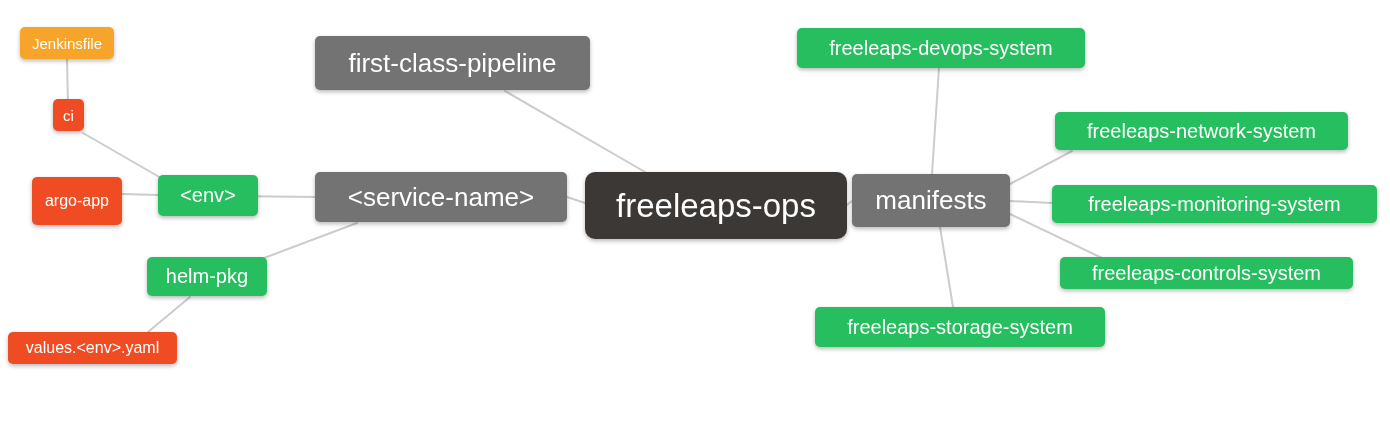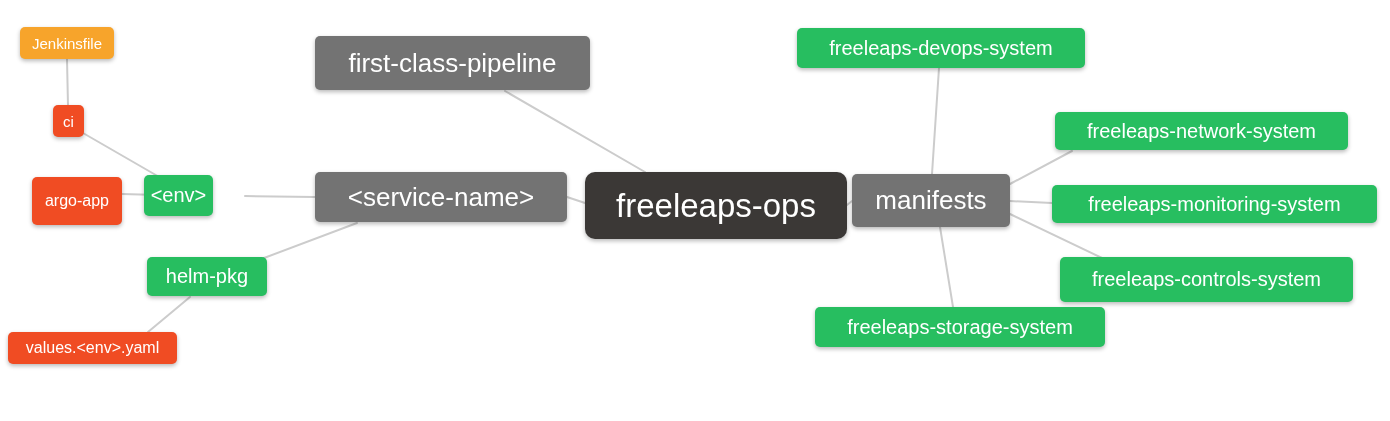--- a/index.html
+++ b/index.html
@@ -41,33 +41,33 @@
     box-sizing: border-box;
     user-select: none;
   }
   .c-orange { background: #F7A42B; }
   .c-red    { background: #F04C23; }
   .c-green  { background: #27BE60; }
   .c-blue   { background: #737373; }
   .c-dark   { background: #3B3836; border-radius: 10px; }
 
   .n-jenkinsfile { left: 20px;   top: 27px;  width: 94px;  height: 32px; font-size: 15px; }
-  .n-ci          { left: 53px;   top: 105px; width: 31px;  height: 32px; font-size: 15px; }
+  .n-ci          { left: 53px;   top: 99px; width: 31px;  height: 32px; font-size: 15px; }
   .n-argo-app    { left: 32px;   top: 177px; width: 90px;  height: 48px; font-size: 16px; }
-  .n-env         { left: 144px;  top: 175px; width: 69px;  height: 41px; font-size: 20px; }
+  .n-env         { left: 158px;  top: 175px; width: 100px;  height: 41px; font-size: 20px; }
   .n-helm-pkg    { left: 147px;  top: 257px; width: 120px; height: 39px; font-size: 20px; }
   .n-values      { left: 8px;    top: 332px; width: 169px; height: 32px; font-size: 16px; }
   .n-fcp         { left: 315px;  top: 36px;  width: 275px; height: 54px; font-size: 26px; }
   .n-service     { left: 315px;  top: 172px; width: 252px; height: 50px; font-size: 26px; }
   .n-ops         { left: 585px;  top: 172px; width: 262px; height: 67px; font-size: 33px; }
   .n-manifests   { left: 852px;  top: 174px; width: 158px; height: 53px; font-size: 26px; }
   .n-devops      { left: 797px;  top: 28px;  width: 288px; height: 40px; font-size: 20px; }
   .n-network     { left: 1055px; top: 112px; width: 293px; height: 38px; font-size: 20px; }
   .n-monitoring  { left: 1052px; top: 185px; width: 325px; height: 38px; font-size: 20px; }
-  .n-controls    { left: 1060px; top: 257px; width: 293px; height: 45px; font-size: 20px; }
+  .n-controls    { left: 1060px; top: 257px; width: 293px; height: 32px; font-size: 20px; }
   .n-storage     { left: 815px;  top: 307px; width: 290px; height: 40px; font-size: 20px; }
 </style>
 </head>
 <body>
 
 <div class="canvas">
 
   <svg class="edges" viewBox="0 0 1390 421" aria-hidden="true">
     <line x1="67" y1="59" x2="68" y2="106"></line>
     <line x1="83" y1="133" x2="161" y2="178"></line>

